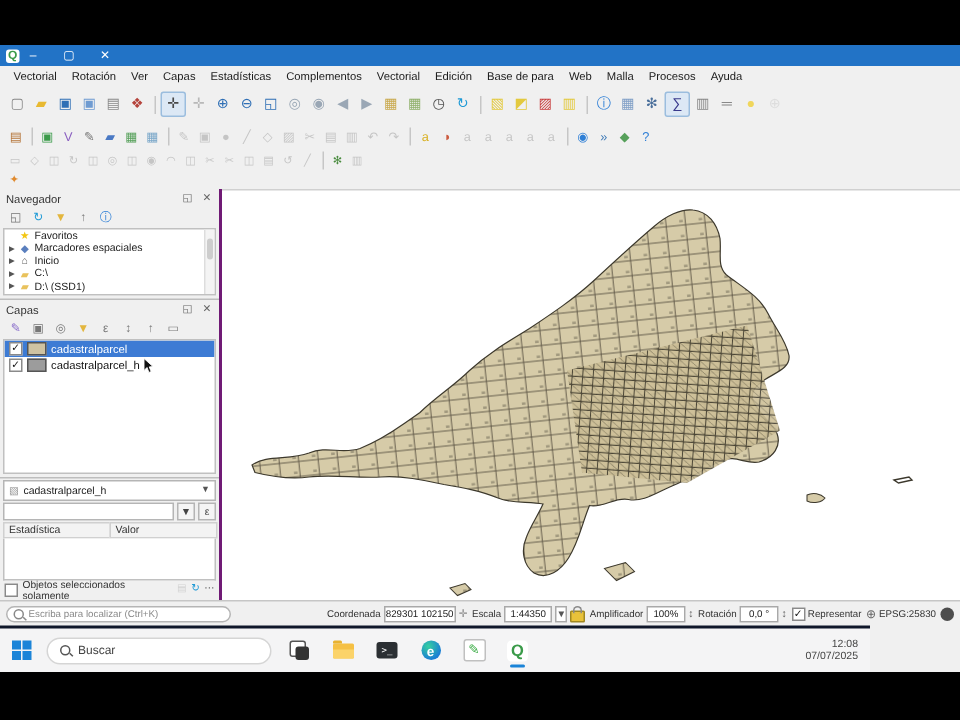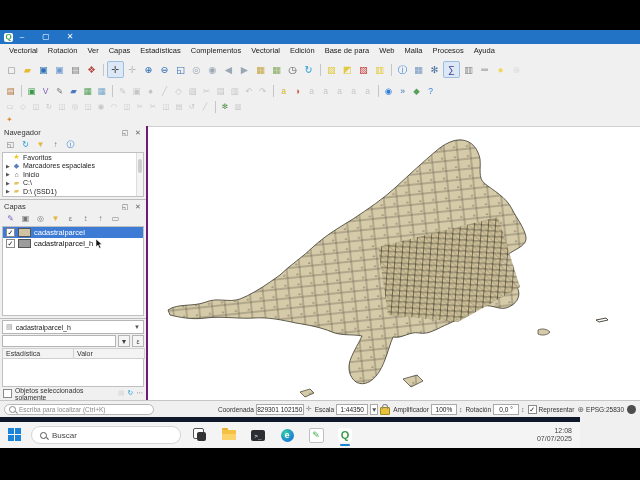--- a/index.html
+++ b/index.html
@@ -95,21 +95,21 @@
            justify-content:center;padding:0 3px;color:#222;box-sizing:border-box;}
   .spin{color:#666;font-size:7px;}
   .lock{width:8px;height:6px;background:#e8c23a;border:1px solid #a08820;border-radius:1px;position:relative;margin-top:3px;flex:none;}
   .lock::before{content:"";position:absolute;left:1px;top:-4px;width:4px;height:4px;border:1px solid #8a8a8a;
                 border-bottom:none;border-radius:3px 3px 0 0;}
   .right-group{margin-left:auto;display:flex;align-items:center;gap:3px;}
   .globe{color:#666;font-size:8px;}
   .balloon{width:9px;height:9px;border-radius:50%;background:#4d4d4d;flex:none;}
 
   
-  .taskbar{position:absolute;left:0;top:387px;width:580px;height:31px;background:#f4f4f5;border-top:5px solid #0f172a;
+  .taskbar{position:absolute;left:0;top:387px;width:580px;height:31px;background:#f4f4f5;border-top:2px solid #0f172a;
            display:flex;align-items:center;padding:0 8px;gap:9px;box-sizing:border-box;}
   .start{width:14px;height:14px;display:grid;grid-template-columns:6px 6px;grid-template-rows:6px 6px;gap:1px;flex:none;}
   .start i{background:#1b84d8;}
   .tsearch{width:150px;height:18px;background:#fff;border:1px solid #d5d5d5;border-radius:9px;display:flex;
            align-items:center;gap:5px;padding:0 8px;font-size:8px;color:#444;box-sizing:border-box;flex:none;}
   .tsearch .mag{border-color:#555;}
   .tsearch .mag::after{background:#555;}
   .tk-icon{width:20px;height:22px;display:flex;align-items:center;justify-content:center;position:relative;flex:none;}
   .tv-back{width:9px;height:9px;border:1.5px solid #555;border-radius:2px;position:absolute;left:3px;top:4px;background:#fff;}
   .tv-front{width:9px;height:9px;background:#333;border-radius:2px;position:absolute;left:7px;top:8px;}

